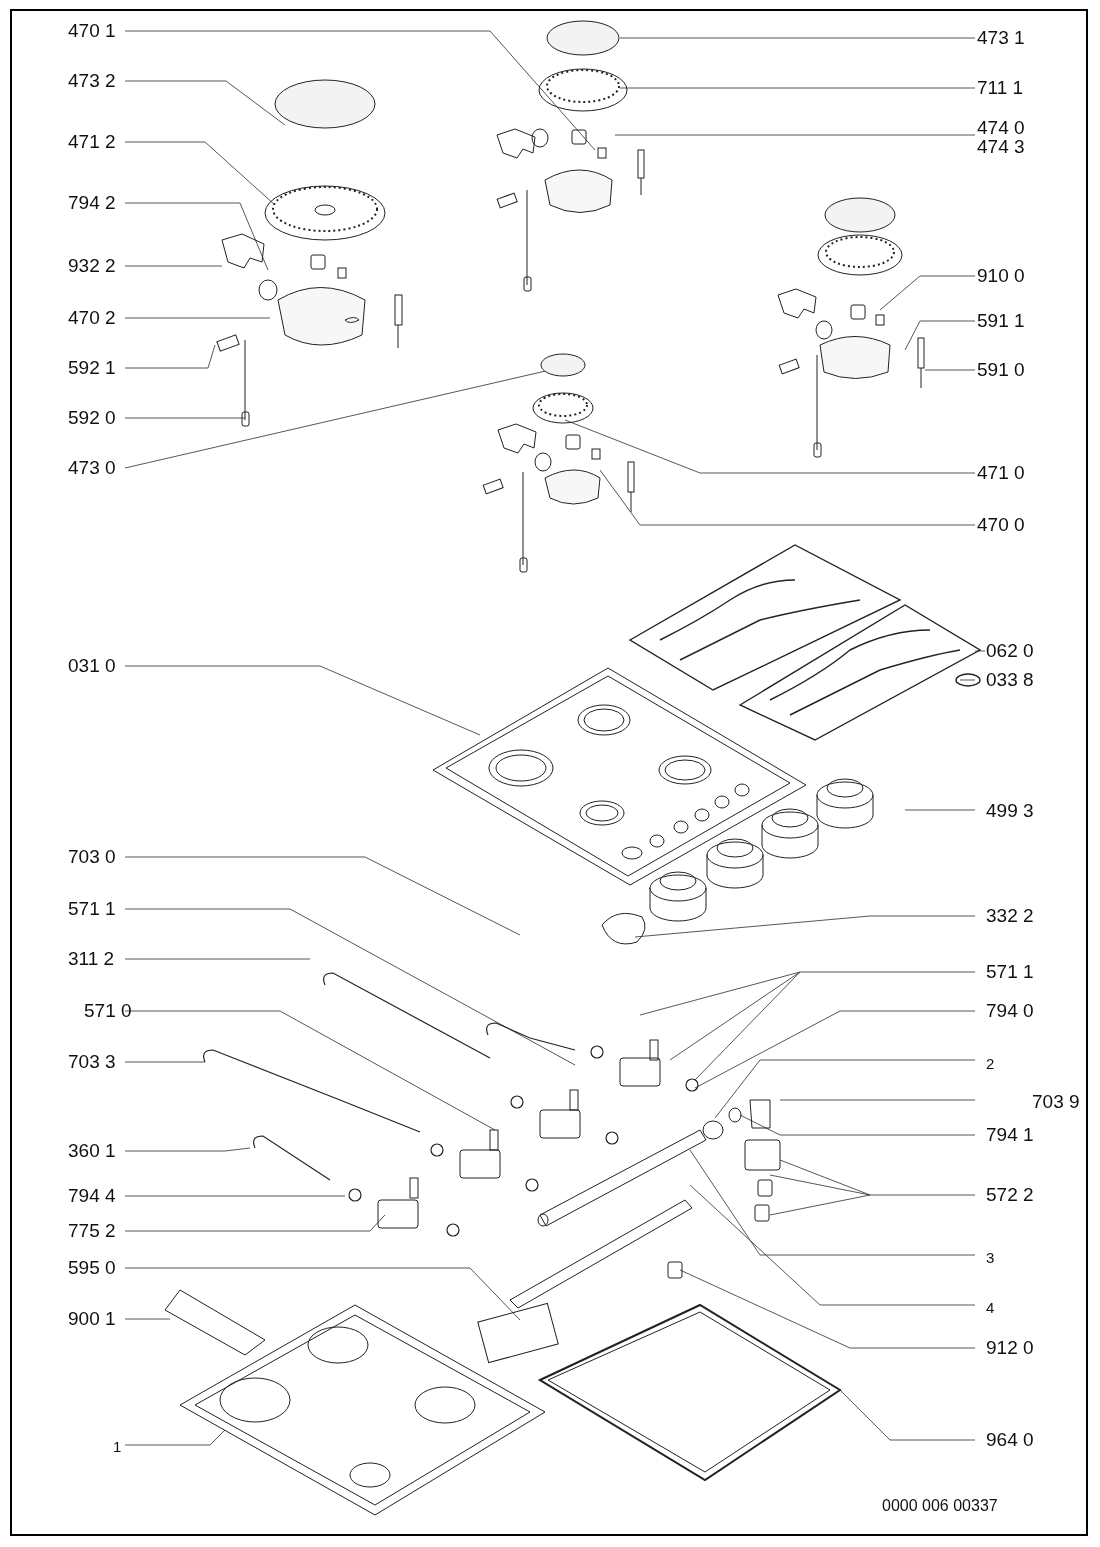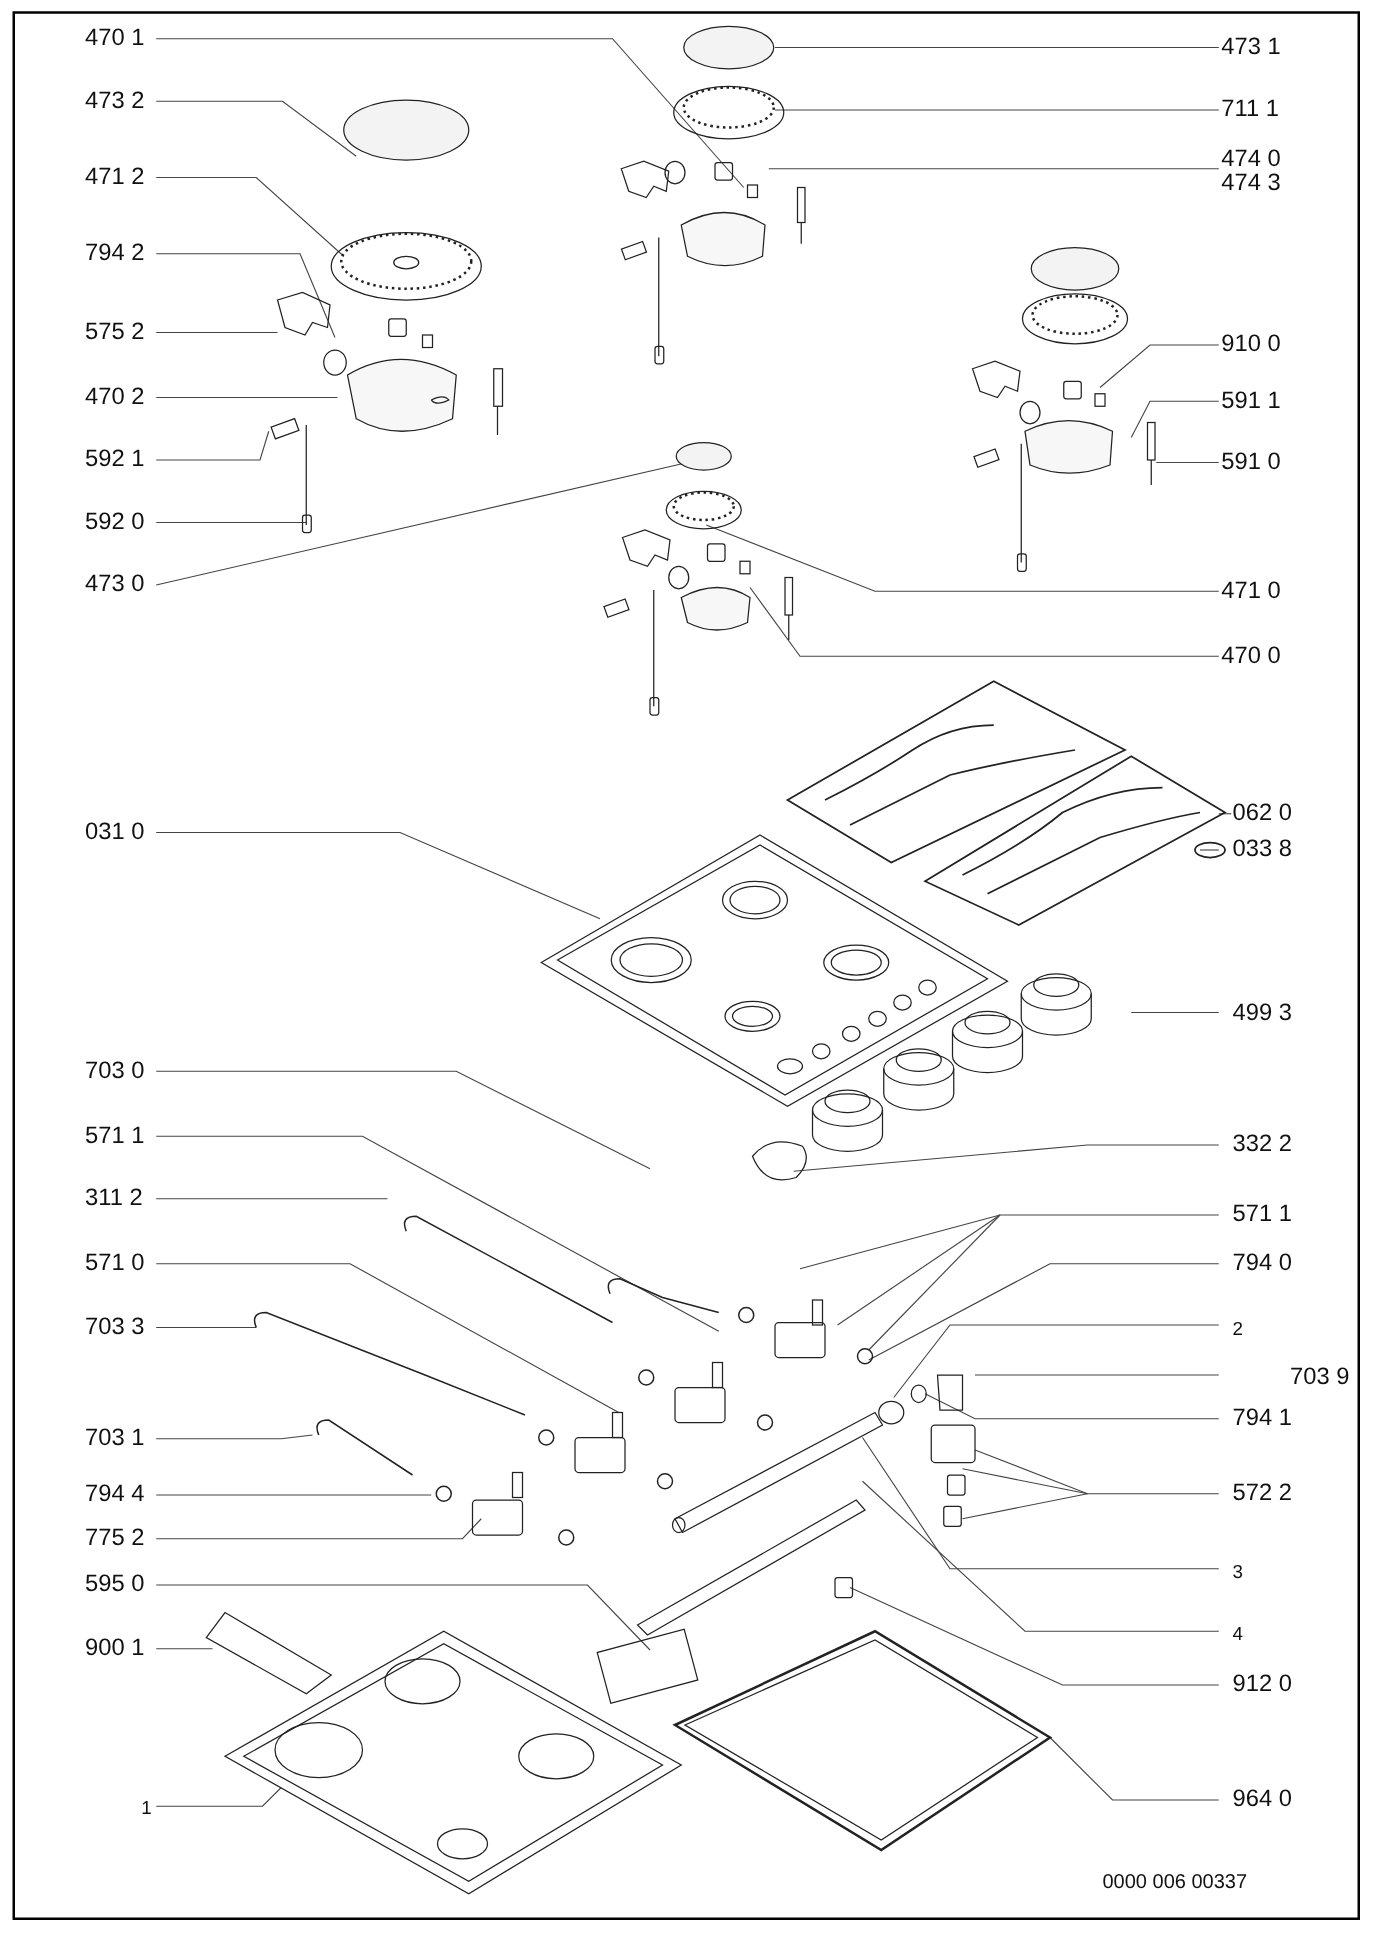--- a/index.html
+++ b/index.html
@@ -226,32 +226,32 @@
     <ellipse cx="370" cy="1475" rx="20" ry="12"></ellipse>
     <path d="M540,1380 L700,1305 L840,1390 L705,1480 Z" stroke-width="2"></path>
     <path d="M548,1380 L700,1312 L830,1390 L705,1472 Z"></path>
   </g>
 </svg>
 
 <div class="lbl" style="left:68px;top:21px">470 1</div>
 <div class="lbl" style="left:68px;top:71px">473 2</div>
 <div class="lbl" style="left:68px;top:132px">471 2</div>
 <div class="lbl" style="left:68px;top:193px">794 2</div>
-<div class="lbl" style="left:68px;top:256px">575 2</div>
+<div class="lbl" style="left:68px;top:256px">932 2</div>
 <div class="lbl" style="left:68px;top:308px">470 2</div>
 <div class="lbl" style="left:68px;top:358px">592 1</div>
 <div class="lbl" style="left:68px;top:408px">592 0</div>
 <div class="lbl" style="left:68px;top:458px">473 0</div>
 <div class="lbl" style="left:68px;top:656px">031 0</div>
 <div class="lbl" style="left:68px;top:847px">703 0</div>
 <div class="lbl" style="left:68px;top:899px">571 1</div>
 <div class="lbl" style="left:68px;top:949px">311 2</div>
-<div class="lbl" style="left:68px;top:1001px">571 0</div>
+<div class="lbl" style="left:84px;top:1001px">571 0</div>
 <div class="lbl" style="left:68px;top:1052px">703 3</div>
-<div class="lbl" style="left:68px;top:1141px">703 1</div>
+<div class="lbl" style="left:68px;top:1141px">360 1</div>
 <div class="lbl" style="left:68px;top:1186px">794 4</div>
 <div class="lbl" style="left:68px;top:1221px">775 2</div>
 <div class="lbl" style="left:68px;top:1258px">595 0</div>
 <div class="lbl" style="left:68px;top:1309px">900 1</div>
 <div class="lbl small" style="left:113px;top:1437px">1</div>
 
 <div class="lbl" style="left:977px;top:28px">473 1</div>
 <div class="lbl" style="left:977px;top:78px">711 1</div>
 <div class="lbl" style="left:977px;top:118px">474 0</div>
 <div class="lbl" style="left:977px;top:137px">474 3</div>

